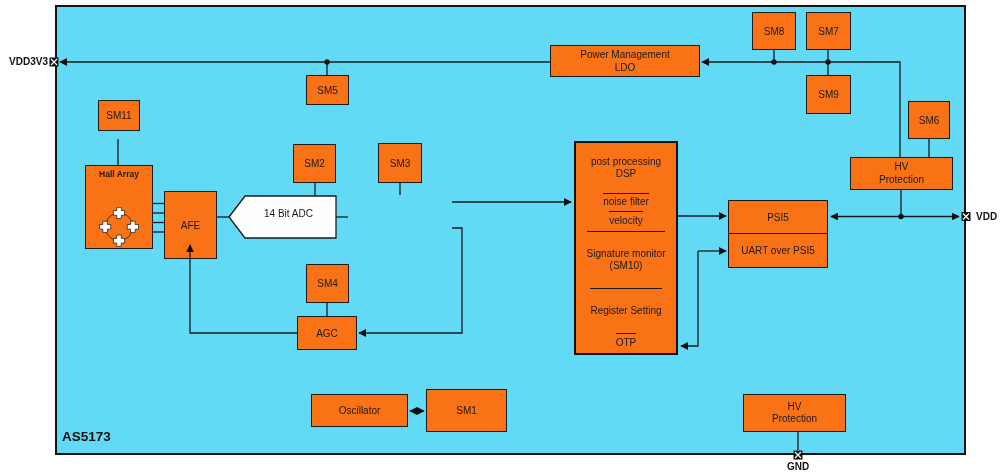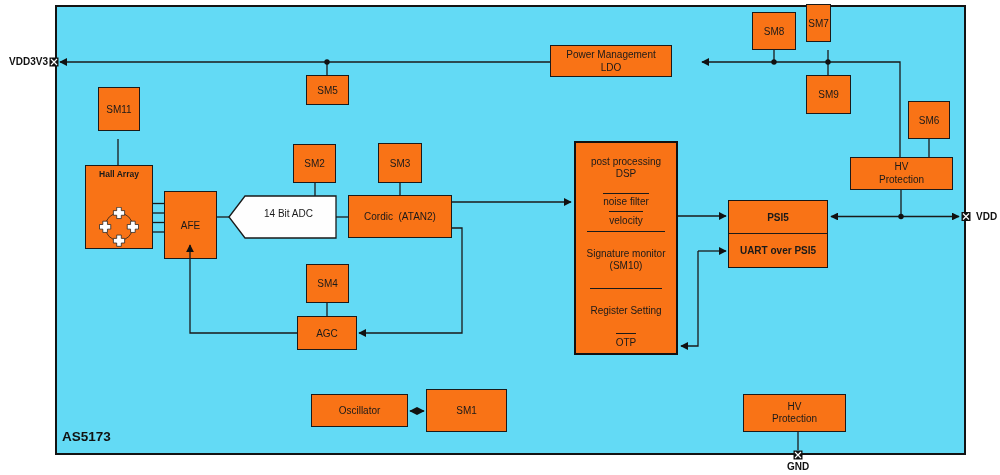--- a/index.html
+++ b/index.html
@@ -14,70 +14,69 @@
   .ml{white-space:pre-line;}
   .pre{white-space:pre;}
   .adc-label{position:absolute;left:241px;top:192px;width:95px;height:42px;display:flex;
        align-items:center;justify-content:center;font-size:10px;color:#1a1a1a;z-index:2;}
   .hall{flex-direction:column;justify-content:center;padding-top:3px;gap:26px;}
   .hall-title{font-size:8.5px;font-weight:600;margin-bottom:1px;}
   .dsp{border:2.5px solid #111;flex-direction:column;align-items:center;padding:0;}
   .dsp-row{display:flex;align-items:center;justify-content:center;box-sizing:border-box;
        border-top:1.2px solid #1a1a1a;text-align:center;line-height:1.25;}
   .dsp-row:first-child{border-top:none;}
-  .psi{border:1.5px solid #151515;flex-direction:column;align-items:stretch;padding:0;font-weight:bold;}
+  .psi{border:1.5px solid #151515;flex-direction:column;align-items:stretch;padding:0;}
   .psi-row{display:flex;align-items:center;justify-content:center;box-sizing:border-box;}
   .psi-row + .psi-row{border-top:1.2px solid #1a1a1a;}
   .pin-label{position:absolute;font-size:10px;font-weight:600;color:#111;z-index:4;line-height:1;}
   .chip-label{position:absolute;left:62px;top:429px;font-size:13.5px;font-weight:700;color:#111;z-index:2;}
 </style>
 </head>
 <body>
 
 <div id="canvas">
 
   <div class="chip"></div>
 
   <svg class="under" width="1000" height="475">
     <polygon points="229,217 245,196 336,196 336,238 245,238" fill="#FEFEFE" stroke="#1a1a1a" stroke-width="1.3"></polygon>
   </svg>
 
-  <div class="box" style="left:98px;top:87px;width:42px;height:44px">SM11</div>
+  <div class="box" style="left:98px;top:100px;width:42px;height:31px">SM11</div>
 
   <div class="box hall" style="left:85px;top:165px;width:68px;height:84px">
     <div class="hall-title">Hall Array</div>
     <svg width="62" height="62" viewBox="0 0 62 62">
       <circle cx="31" cy="30" r="21" fill="none" stroke="#1a1a1a" stroke-width="1.1"></circle>
       <g fill="#FEFEFE" stroke="#1a1a1a" stroke-width="1.1">
         <path transform="translate(31,9)" d="M-3.5,-8.5 L3.5,-8.5 L3.5,-3.5 L8.5,-3.5 L8.5,3.5 L3.5,3.5 L3.5,8.5 L-3.5,8.5 L-3.5,3.5 L-8.5,3.5 L-8.5,-3.5 L-3.5,-3.5 Z"></path>
         <path transform="translate(31,51)" d="M-3.5,-8.5 L3.5,-8.5 L3.5,-3.5 L8.5,-3.5 L8.5,3.5 L3.5,3.5 L3.5,8.5 L-3.5,8.5 L-3.5,3.5 L-8.5,3.5 L-8.5,-3.5 L-3.5,-3.5 Z"></path>
         <path transform="translate(10,30)" d="M-3.5,-8.5 L3.5,-8.5 L3.5,-3.5 L8.5,-3.5 L8.5,3.5 L3.5,3.5 L3.5,8.5 L-3.5,8.5 L-3.5,3.5 L-8.5,3.5 L-8.5,-3.5 L-3.5,-3.5 Z"></path>
         <path transform="translate(52,30)" d="M-3.5,-8.5 L3.5,-8.5 L3.5,-3.5 L8.5,-3.5 L8.5,3.5 L3.5,3.5 L3.5,8.5 L-3.5,8.5 L-3.5,3.5 L-8.5,3.5 L-8.5,-3.5 L-3.5,-3.5 Z"></path>
       </g>
     </svg>
   </div>
 
   <div class="box" style="left:164px;top:191px;width:53px;height:68px">AFE</div>
 
   <div class="adc-label">14 Bit ADC</div>
 
-  <div class="box pre" style="left:348px;top:195px;width:104px;height:43px">Cordic  (ATAN2)</div>
 
   <div class="box" style="left:293px;top:144px;width:43px;height:39px">SM2</div>
 
   <div class="box" style="left:378px;top:143px;width:44px;height:40px">SM3</div>
 
   <div class="box" style="left:306px;top:75px;width:43px;height:30px">SM5</div>
 
-  <div class="box ml" style="left:550px;top:45px;width:122px;height:32px">Power Management
+  <div class="box ml" style="left:550px;top:45px;width:150px;height:32px">Power Management
 LDO</div>
 
   <div class="box" style="left:752px;top:12px;width:44px;height:38px">SM8</div>
 
-  <div class="box" style="left:806px;top:4px;width:25px;height:38px">SM7</div>
+  <div class="box" style="left:806px;top:12px;width:45px;height:38px">SM7</div>
 
   <div class="box" style="left:806px;top:75px;width:45px;height:39px">SM9</div>
 
   <div class="box" style="left:908px;top:101px;width:42px;height:38px">SM6</div>
 
   <div class="box ml" style="left:850px;top:157px;width:103px;height:33px;line-height:1.25">HV
 Protection</div>
 
   <div class="box dsp" style="left:574px;top:141px;width:104px;height:214px">
     <div class="dsp-row ml" style="height:50px">post processing

